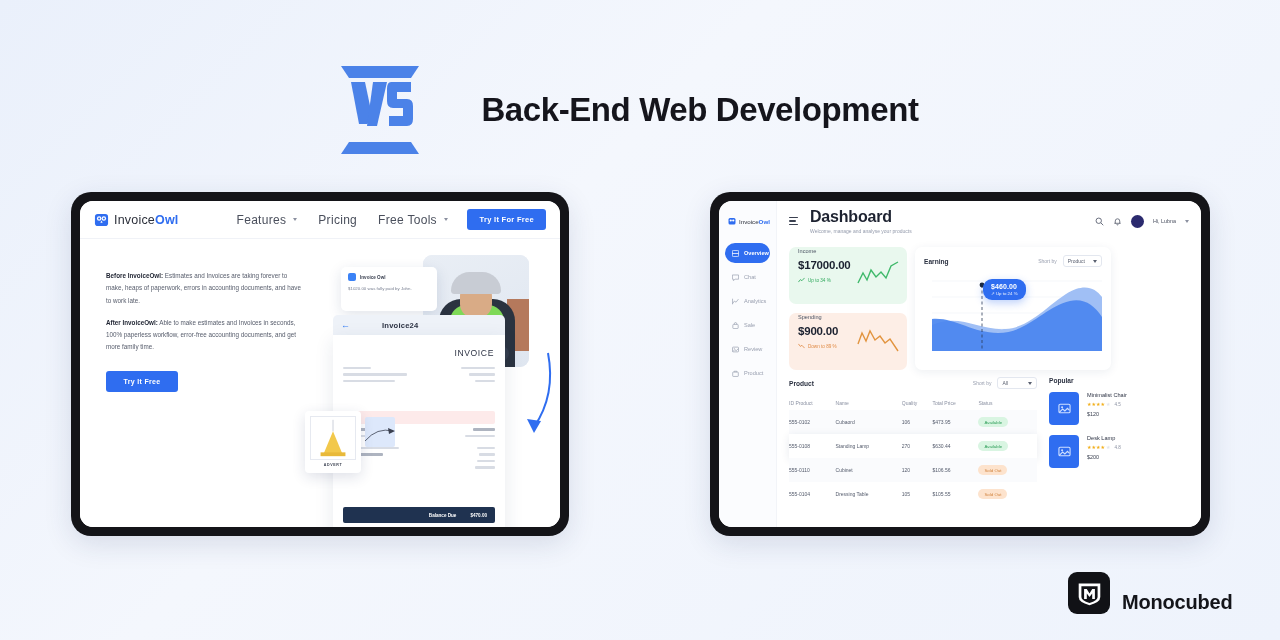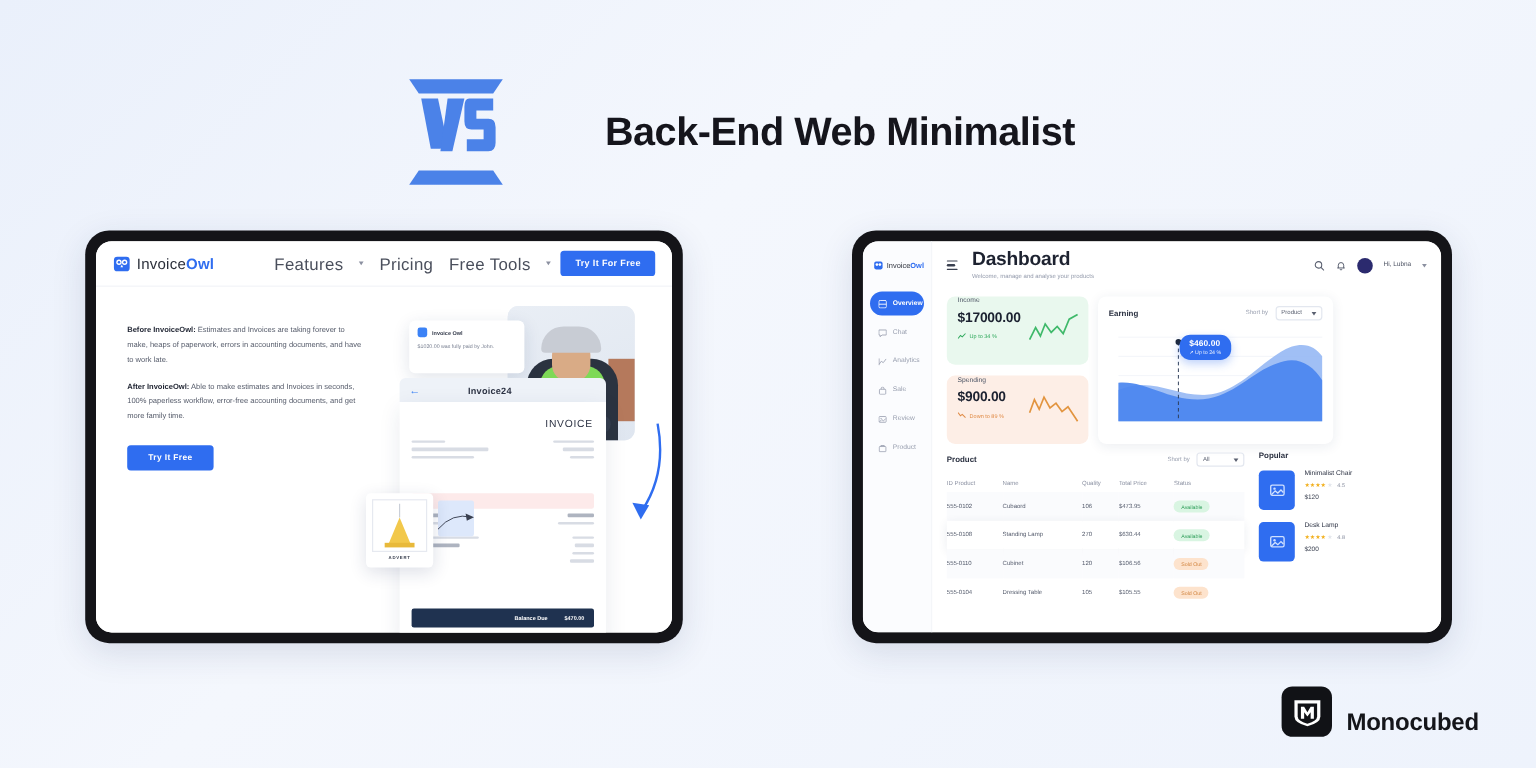--- a/index.html
+++ b/index.html
@@ -45,22 +45,23 @@
   .site-nav {
     height: 38px; background: #ffffff; display: flex; align-items: center;
     padding: 0 14px; border-bottom: 1px solid #f0f2f7; gap: 8px;
   }
   .brand { display: flex; align-items: center; gap: 5px; }
   .owl-ico { width: 15px; height: 15px; }
   .brand-txt { font-size: 12.5px; color: #2b2f3a; font-weight: 500; letter-spacing: .2px; }
   .brand-txt b { color: #2f6df0; font-weight: 700; }
   .nav-links { display: flex; align-items: center; gap: 13px; margin-left: 42px; }
   .nav-link {
-    font-size: 14px; color: #4a4f5c; display: flex; align-items: center; gap: 13px;
+    font-size: 12px; color: #4a4f5c; display: flex; align-items: center; gap: 7px;
     letter-spacing: .3px;
+    margin-left: 8px;
   }
   .caret { width: 0; height: 0; border-left: 2.5px solid transparent; border-right: 2.5px solid transparent; border-top: 3px solid #8b90a0; }
   .cta-nav {
     margin-left: auto; background: #2f6df0; color: #fff; font-size: 7.5px;
     font-weight: 600; padding: 6px 12px; border-radius: 3px; letter-spacing: .3px;
     border: none; white-space: nowrap;
   }
 
   .hero { position: relative; height: 306px; background: #fff; padding: 18px 0 0 26px; }
   .hero-h1 { font-size: 18px; font-weight: 700; color: #17181f; line-height: 1.32; letter-spacing: -0.3px; }
@@ -96,21 +97,21 @@
   .toast-head { display: flex; align-items: center; gap: 4px; }
   .toast-sq { width: 8px; height: 8px; background: #3b82f6; border-radius: 2px; }
   .toast-t { font-size: 4.6px; color: #3a4050; font-weight: 700; }
   .toast-b { font-size: 4.4px; color: #7a8192; line-height: 1.6; margin-top: 4px; }
 
   .inv-bar {
     position: absolute; left: 28px; top: 76px; width: 172px; height: 20px;
     background: #eef2f8; border-radius: 5px 5px 0 0; display: flex; align-items: center;
   }
   .inv-back { font-size: 9px; color: #3b82f6; margin-left: 8px; }
-  .inv-title { font-size: 7.6px; font-weight: 700; color: #2d3344; margin-left: 40px; letter-spacing: .2px; }
+  .inv-title { font-size: 7.6px; font-weight: 700; color: #2d3344; margin-left: 32px; letter-spacing: .2px; }
 
   .inv-doc {
     position: absolute; left: 28px; top: 96px; width: 172px; height: 202px;
     background: #fff; box-shadow: 0 5px 18px rgba(25,45,90,.10); padding: 10px;
   }
   .inv-word { position: absolute; right: 11px; top: 13px; font-size: 8.6px; letter-spacing: .6px; color: #2d3344; font-weight: 500; }
   .sk { background: #d8dce4; border-radius: 1px; height: 2.4px; display: block; }
   .sk.dark { background: #aeb4c0; }
   .sk-row { display: flex; justify-content: space-between; margin-bottom: 4px; }
   .inv-pink { position: absolute; left: 10px; top: 76px; width: 152px; height: 13px; background: #fdeaea; border-radius: 2px; }
@@ -233,21 +234,21 @@
       <polygon points="4,2 82,2 74,14 12,14" fill="#4b82e8"></polygon>
       <polygon points="12,18 74,18 74,74 12,74" fill="#4b82e8" opacity="0"></polygon>
       <polygon points="4,90 82,90 74,78 12,78" fill="#4b82e8"></polygon>
       <g fill="#4b82e8">
         <polygon points="14,18 28,18 36,56 30,60 22,60"></polygon>
         <polygon points="36,18 50,18 40,62 30,62"></polygon>
         <path d="M54 18 h20 v10 h-14 v7 h10 q6 0 6 7 v13 q0 7 -6 7 h-18 v-10 h14 v-8 h-10 q-6 0 -6 -7 v-12 q0 -7 4 -7 z"></path>
       </g>
     </svg>
   </div>
-  <div class="side-title">Back-End Web Minimalist</div>
+  <div class="side-title">Back-End Web Development</div>
 </div>
 
 <div class="tablet" id="tablet-left">
   <div class="tablet-screen">
 
     <div class="site-nav">
       <div class="brand">
         <svg class="owl-ico" viewBox="0 0 16 16">
           <rect x="1" y="2" width="14" height="13" rx="3" fill="#2f6df0"></rect>
           <circle cx="5.5" cy="7" r="2.4" fill="#fff"></circle>

